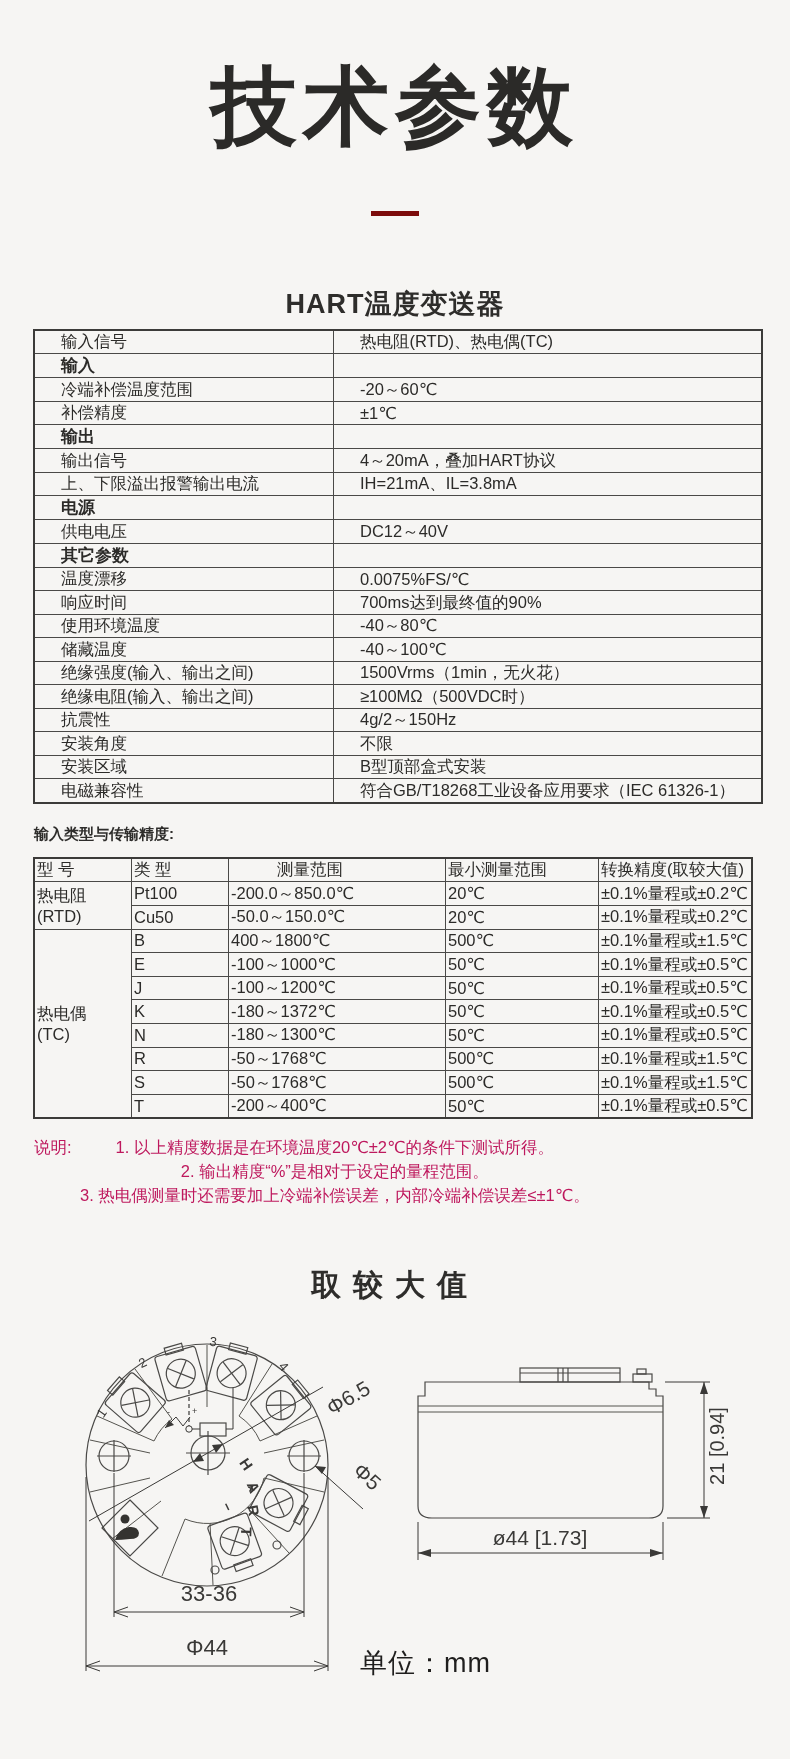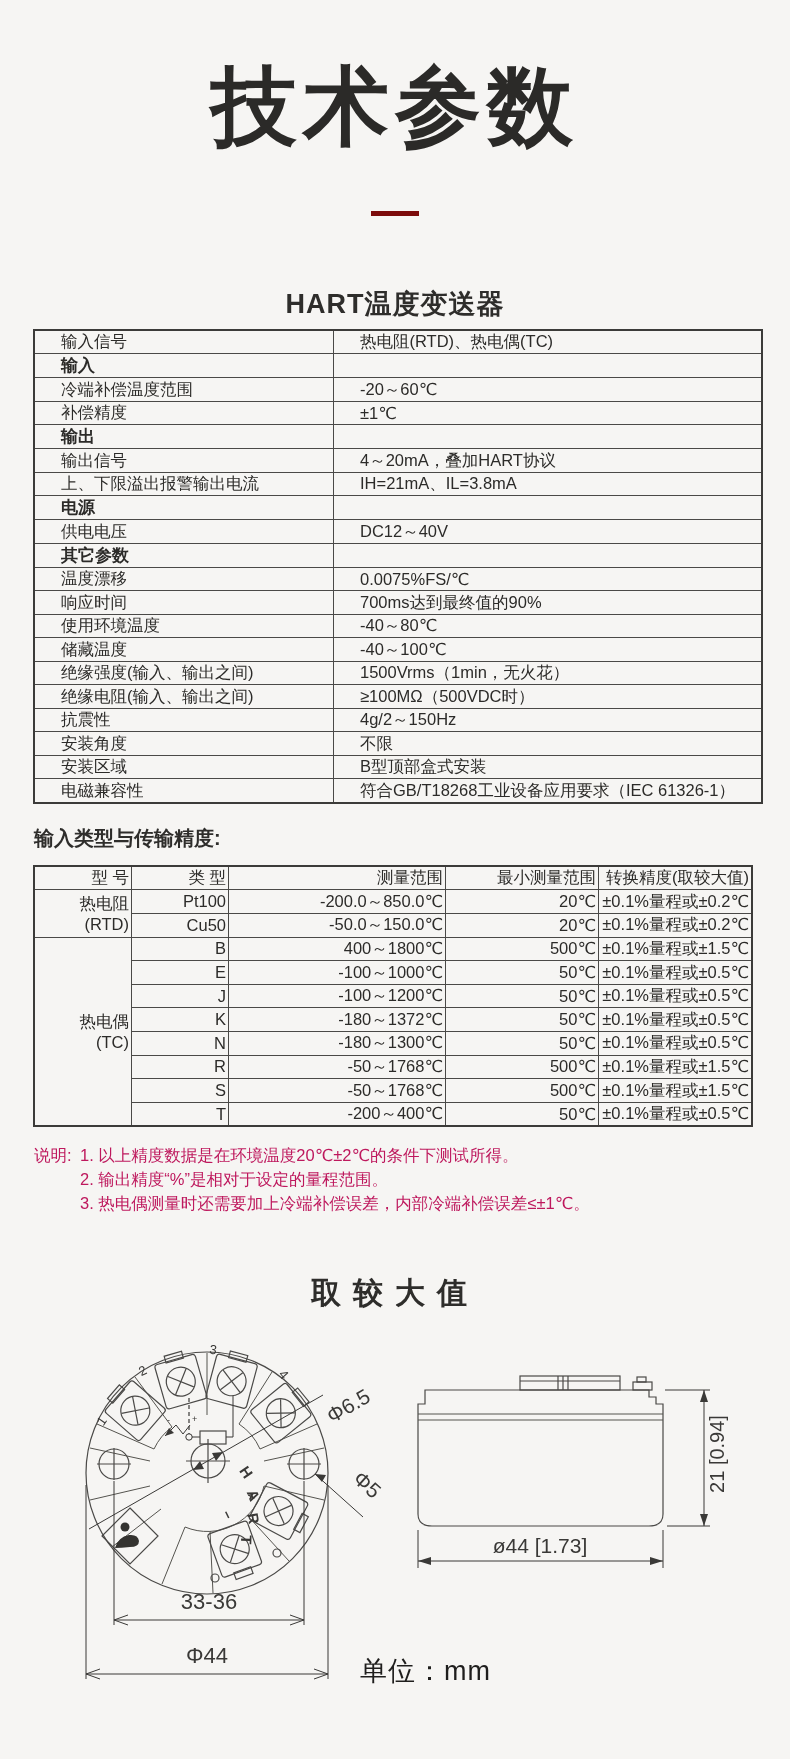--- a/index.html
+++ b/index.html
@@ -22,34 +22,34 @@
     font-size:27px;line-height:32px;font-weight:700;letter-spacing:1px;color:#2e2d2b;
   }
   table{border-collapse:collapse;table-layout:fixed;background:transparent;}
   .spec-table{width:730px;margin:9px 0 0 33px;border:2px solid #3c3b39;}
   .spec-table td{
     border:1px solid #4a4947;font-size:16.5px;height:22.5px;
     padding:0 4px 0 26px;white-space:nowrap;overflow:hidden;
   }
   .spec-table td.c1{width:268px;}
   .spec-table td.sec{font-weight:700;font-size:17px;}
-  .acc-intro{margin:21px 8px 0 34px;font-size:20px;font-weight:600;color:#2e2d2b;}
+  .acc-intro{margin:21px 8px 0 34px;font-size:15px;font-weight:600;color:#2e2d2b;}
   .acc-table{width:720px;margin:13px 0 0 33px;border:2px solid #3c3b39;}
   .acc-table th,.acc-table td{
     border:1px solid #4a4947;font-size:16.5px;height:22.6px;
-    padding:0 2px;text-align:right;white-space:nowrap;font-weight:400;
+    padding:0 2px;text-align:left;white-space:nowrap;font-weight:400;
   }
   .acc-table th{font-weight:500;}
   .acc-table th:nth-child(1){width:92px;}
   .acc-table th:nth-child(2){width:92px;}
   .acc-table th:nth-child(3){width:166px;padding-left:48px;}
   .acc-table th:nth-child(4){width:148px;}
   .notes{margin:17px 0 0 34px;display:flex;font-size:16.5px;line-height:23.6px;color:#be185d;}
   .notes .prefix{flex:0 0 46px;white-space:nowrap;}
-  .note-line{white-space:nowrap;}
+  .note-line{white-space:nowrap;text-align:center;}
   h3.structure-title{
     margin:60px 0 0;text-align:center;
     font-size:30px;line-height:36px;font-weight:700;letter-spacing:12px;color:#2e2d2b;
   }
   .drawings{position:relative;width:790px;height:406px;}
   .dwg{position:absolute;}
   #dwg-top{left:55px;top:30px;}
   #dwg-side{left:398px;top:57px;}
   .unit-label{
     position:absolute;left:360px;top:342px;

